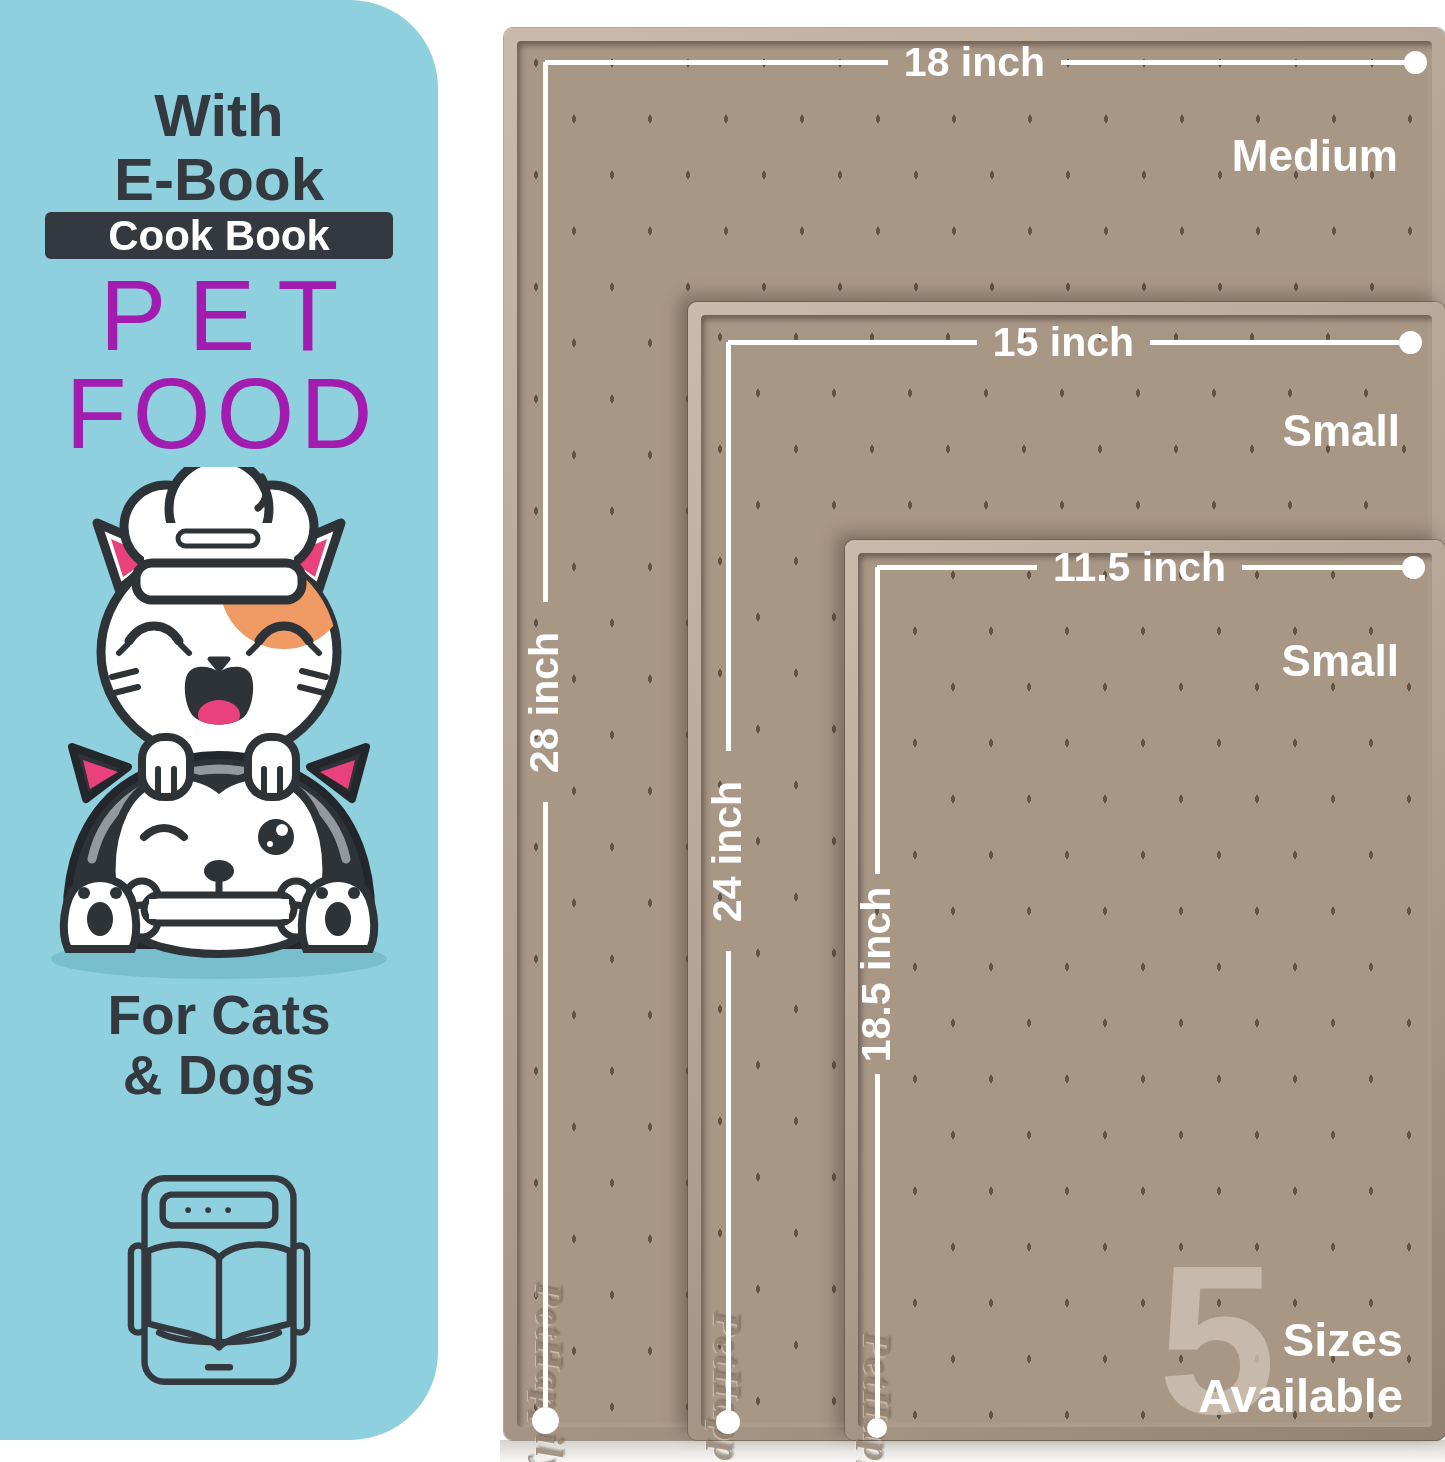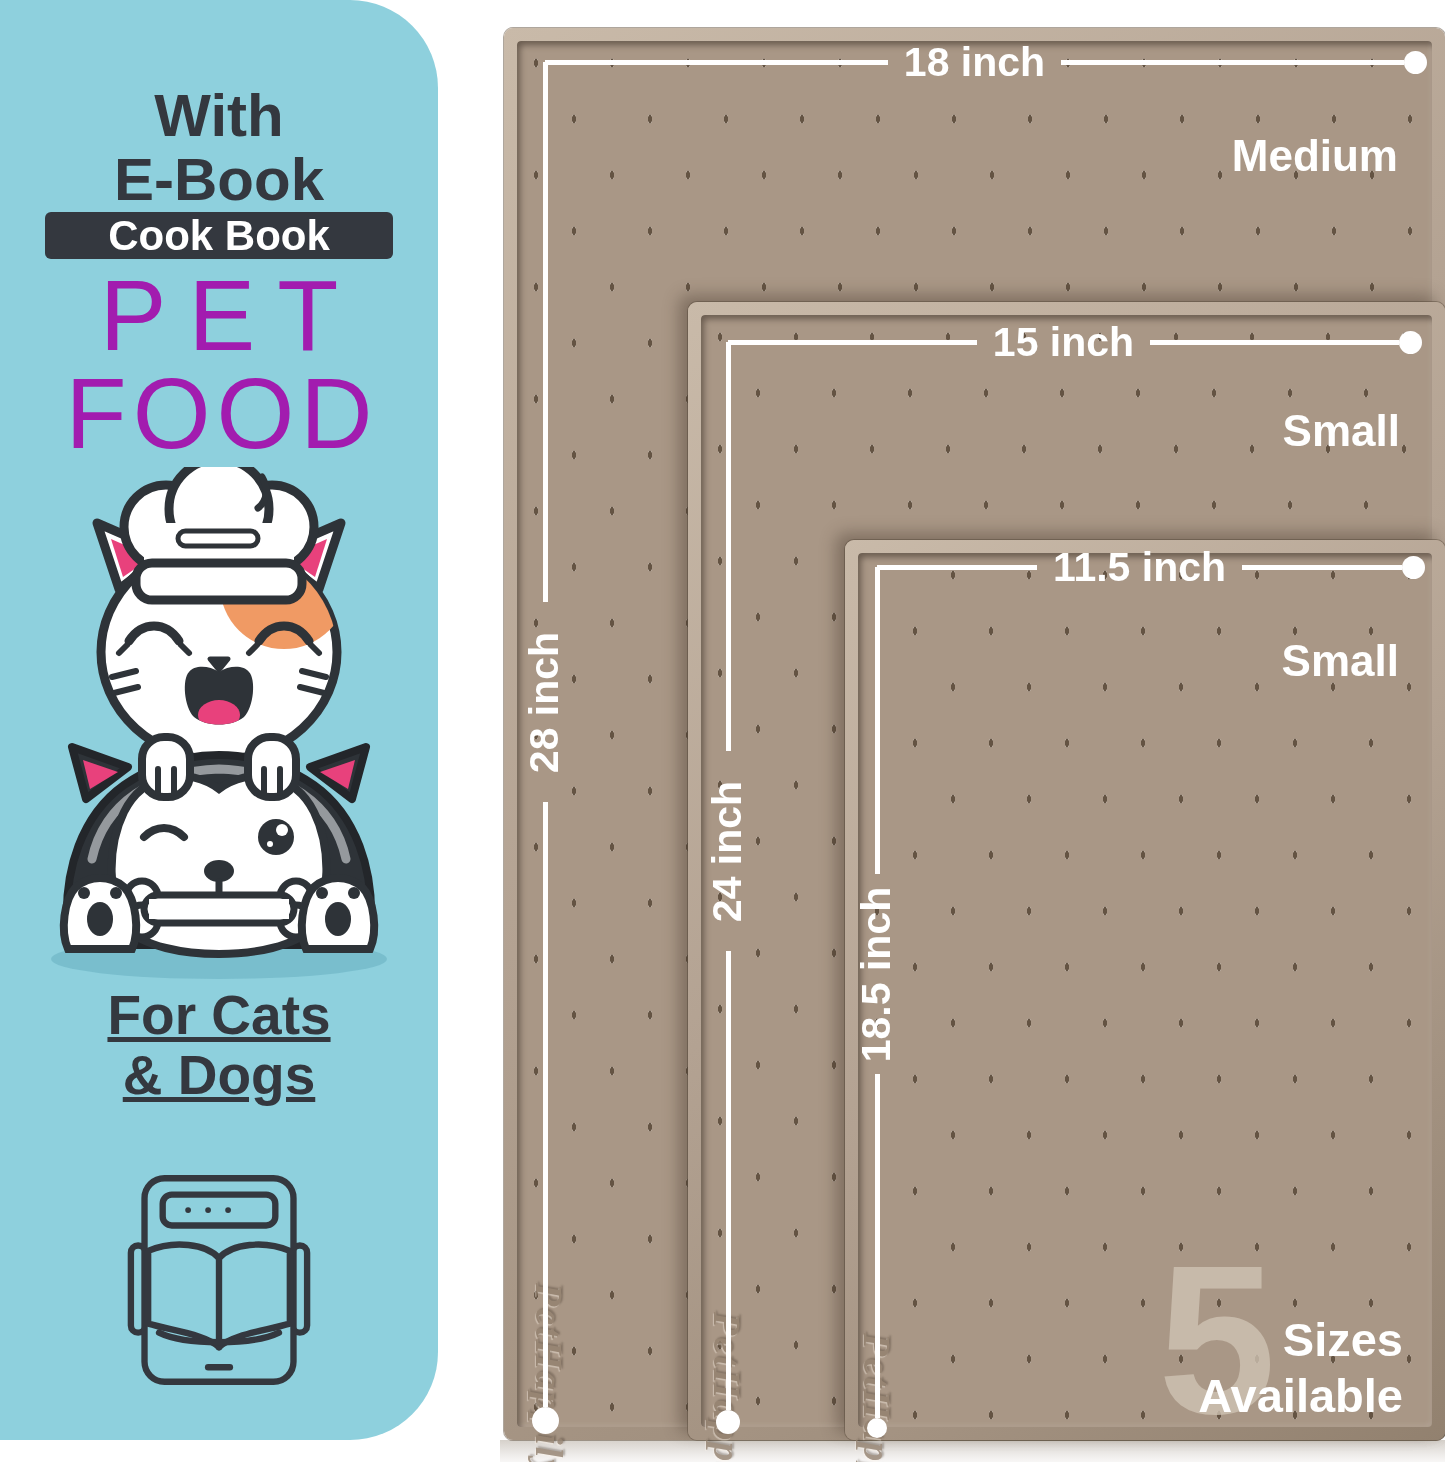--- a/index.html
+++ b/index.html
@@ -17,21 +17,21 @@
   .headline{margin-top:84px;text-align:center;font-weight:700;font-size:60px;line-height:64px;}
   .badge{
     width:348px;height:47px;background:#34383f;border-radius:6px;
     display:flex;align-items:center;justify-content:center;
     color:#ffffff;font-weight:700;font-size:42px;
   }
   .big-title{margin-top:8px;text-align:center;font-weight:400;color:#a21caf;}
   .big-title .t1{display:block;font-size:100px;line-height:96px;letter-spacing:22px;margin-left:22px;}
   .big-title .t2{display:block;font-size:100px;line-height:100px;letter-spacing:6px;margin-left:6px;}
   .illustration{margin-top:4px;}
-  .audience{margin-top:6px;text-align:center;font-weight:700;font-size:55px;line-height:60px;text-decoration:underline;}
+  .audience{margin-top:6px;text-align:center;font-weight:700;font-size:55px;line-height:60px;}
   .ebook{margin-top:66px;}
   
   .mat{
     position:absolute;border-radius:9px;
     background:linear-gradient(145deg,#c9baa9 0%,#b3a292 45%,#92816f 100%);
     box-shadow:0 0 0 1px rgba(108,92,77,.55);
   }
   .mat-surface{
     position:absolute;inset:13px;border-radius:4px;background-color:#a99786;
     background-image:

